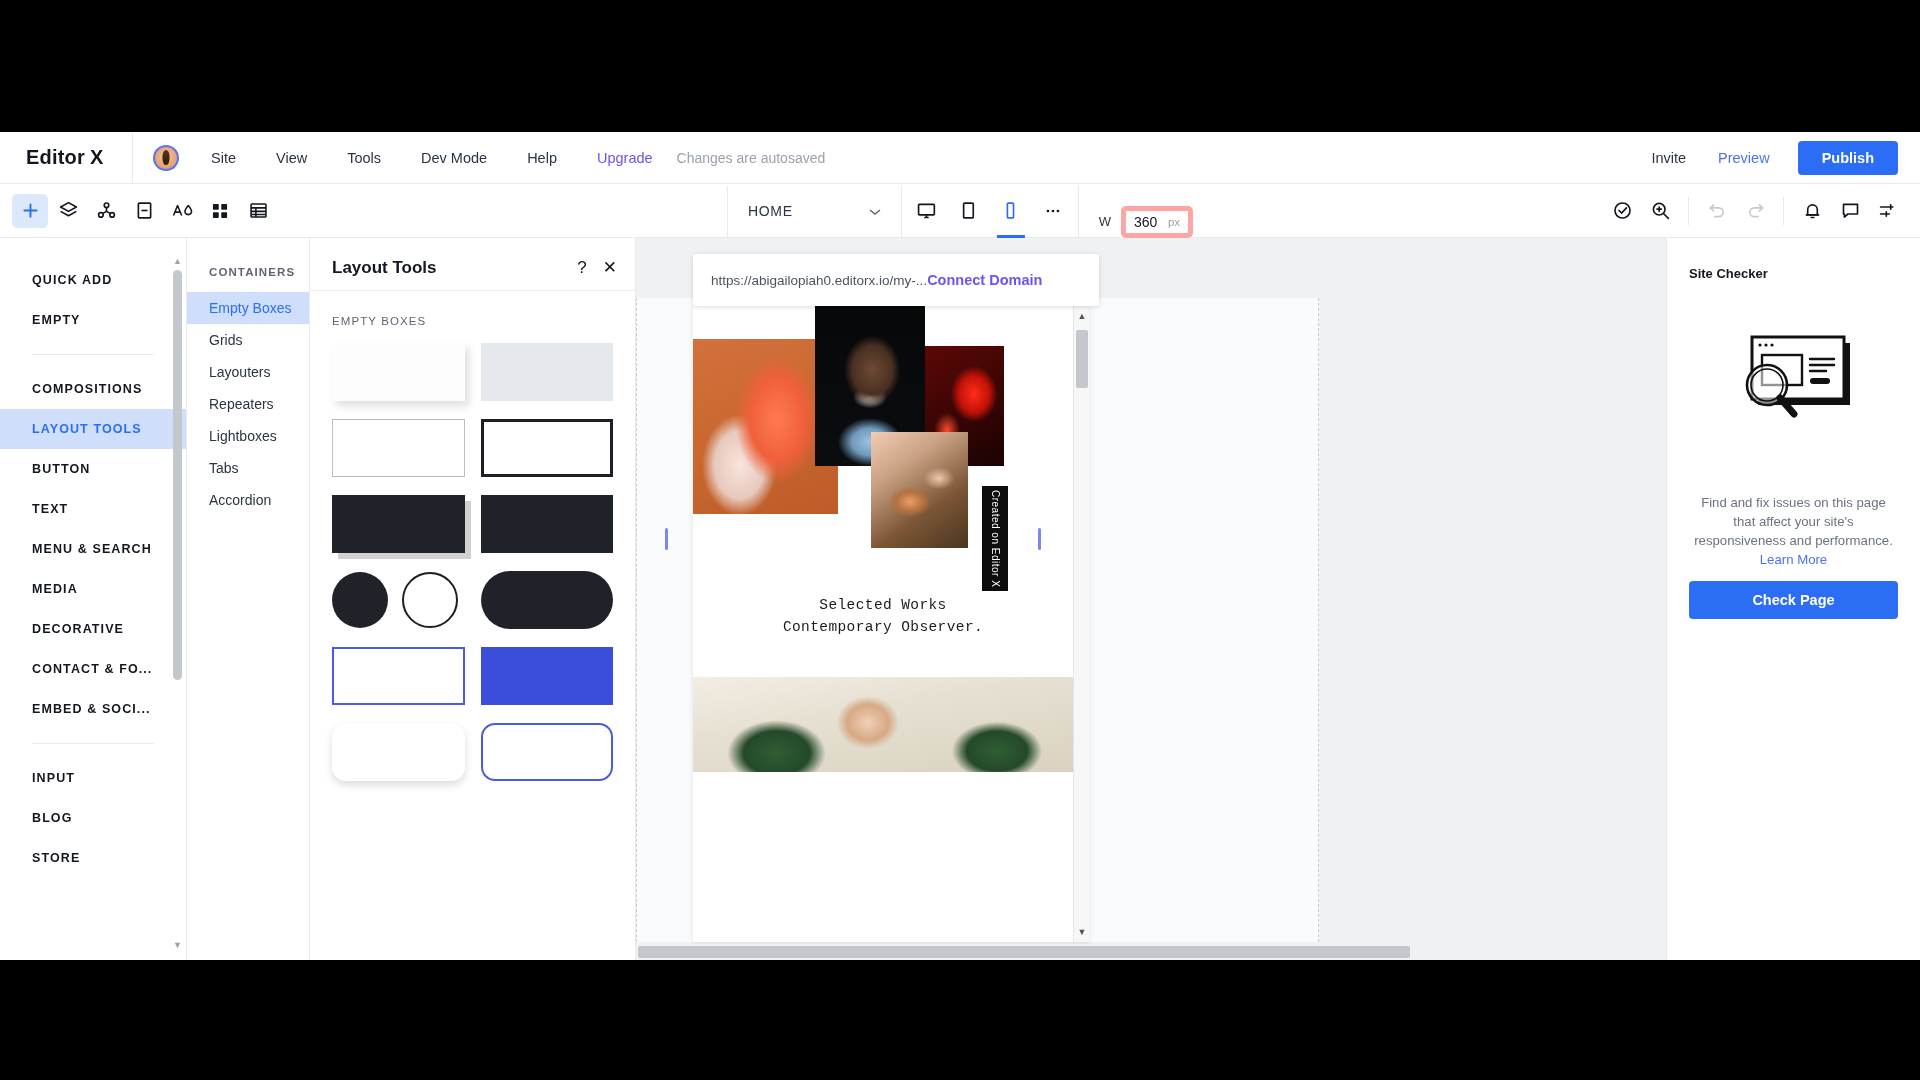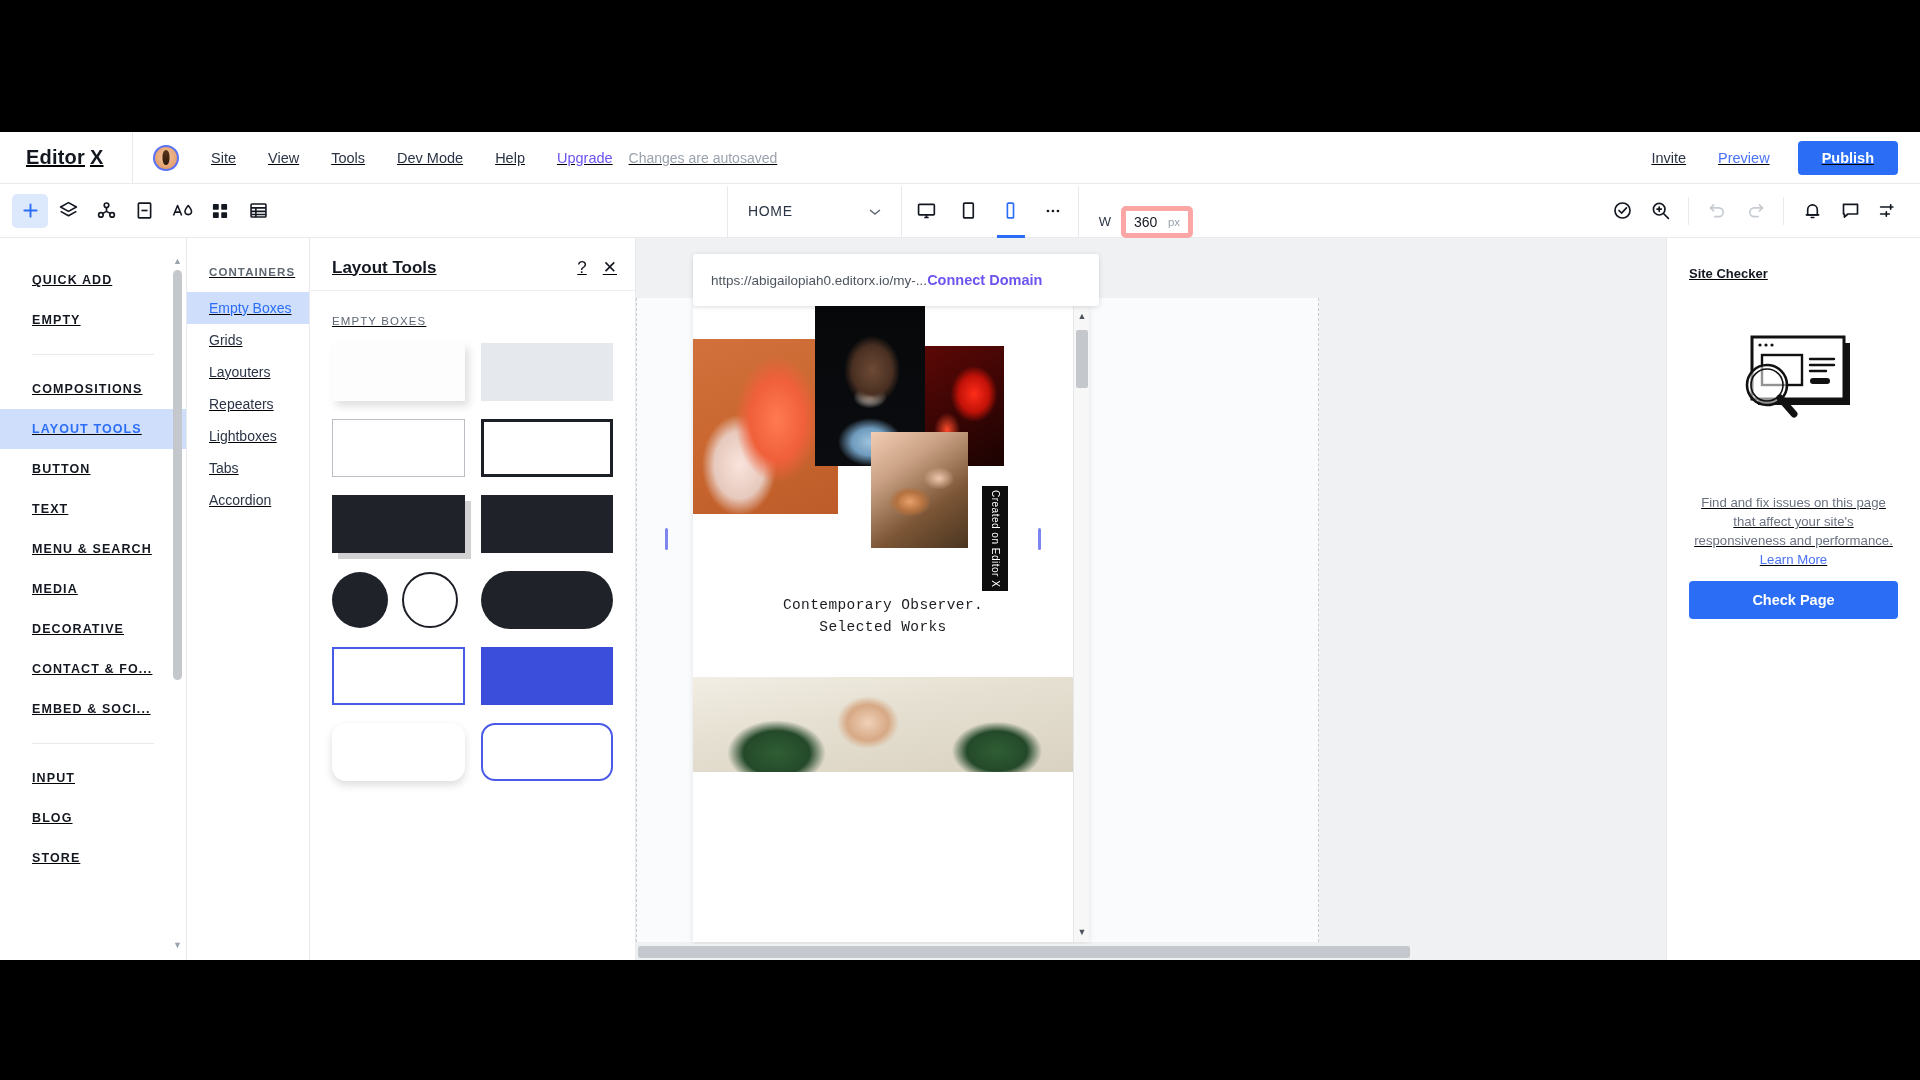--- a/index.html
+++ b/index.html
@@ -10,21 +10,20 @@
     overflow: hidden;
   }
   .letterbox-top { height: 132px; background: #000; width: 100%; }
   .letterbox-bottom { height: 120px; background: #000; width: 100%; }
 
   .app {
     width: 1920px; height: 828px;
     background: #a16207;
     position: relative;
     overflow: hidden;
-    text-decoration: underline;
   }
 
   
   .topbar {
     height: 52px; width: 100%;
     background: #fff;
     border-bottom: 1px solid #e8eaed;
     display: flex; align-items: center;
     position: relative;
   }
@@ -42,21 +41,21 @@
     background: radial-gradient(circle at 50% 42%, #f3c7a2 0%, #e8a878 55%, #d98f5c 100%);
     border: 2px solid #5a72f5;
     position: relative; flex: none;
   }
   .avatar::after {
     content: ""; position: absolute; left: 50%; top: 14%;
     transform: translateX(-50%);
     width: 7px; height: 72%; border-radius: 50%/40%;
     background: linear-gradient(#5a3418, #2d1a0a);
   }
-  .menu { display: flex; align-items: center; gap: 0; }
+  .menu { display: flex; align-items: center; gap: 8px; }
   .menu-item {
     font-size: 14.5px; color: #2b3445;
     padding: 6px 16px; cursor: pointer; white-space: nowrap;
   }
   .menu-item.upgrade { color: #6b55f0; }
   .autosave {
     font-size: 14px; color: #9aa2ad; white-space: nowrap;
   }
   .topbar-right {
     margin-left: auto; display: flex; align-items: center;
@@ -598,22 +597,22 @@
 
         <div class="device-frame">
           <div class="collage">
             <div class="ph ph-a"></div>
             <div class="ph ph-b"></div>
             <div class="ph ph-c"></div>
             <div class="ph ph-d"></div>
             <div class="editor-badge">Created on Editor X</div>
           </div>
           <div class="headline">
+            <div>Selected Works</div>
             <div>Contemporary Observer.</div>
-            <div>Selected Works</div>
           </div>
           <div class="photo-bottom"></div>
 
           <div class="site-scroll">
             <div class="up">▲</div>
             <div class="thumb"></div>
             <div class="dn">▼</div>
           </div>
         </div>
 

